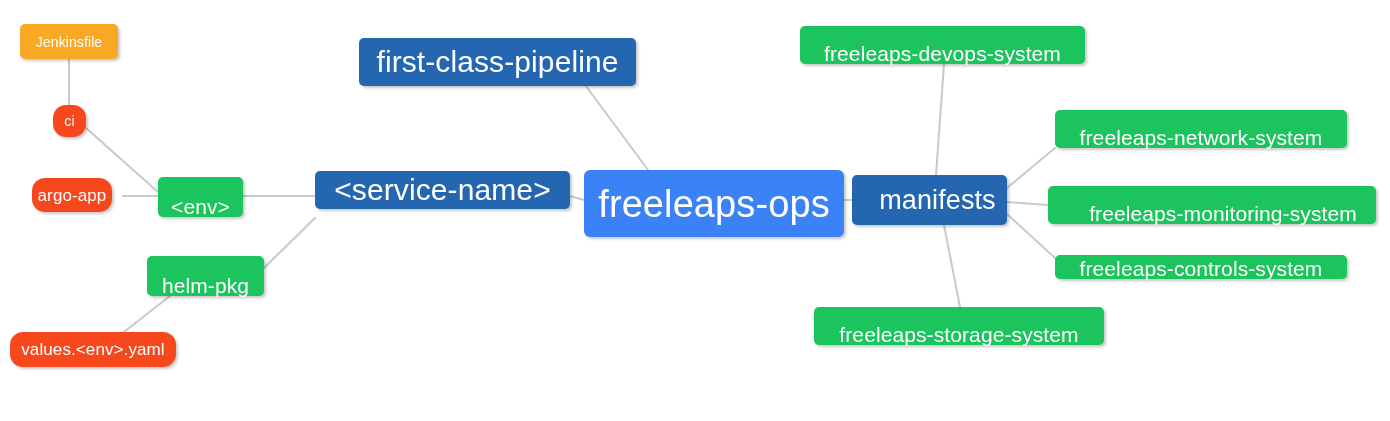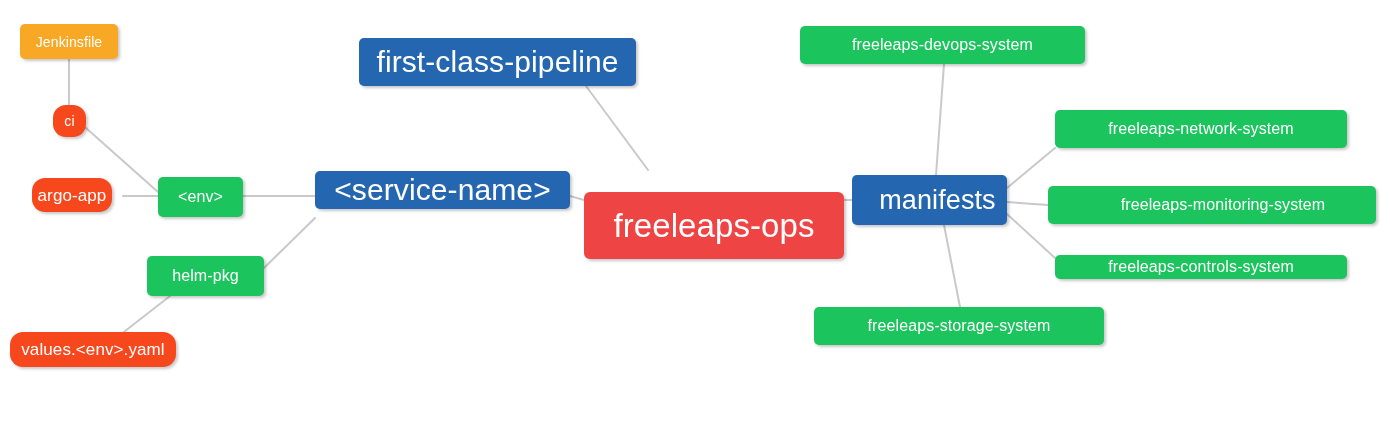--- a/index.html
+++ b/index.html
@@ -33,41 +33,40 @@
     justify-content: center;
     color: #ffffff;
     white-space: nowrap;
     border-radius: 5px;
     box-shadow: 2px 2px 3px rgba(0,0,0,0.22);
     line-height: 1;
     letter-spacing: 0.1px;
     user-select: none;
   }
   .node.root {
-    background: #ef4444;
-    font-size: 33px;
+    background: #3b82f6;
+    font-size: 38px;
     border-radius: 6px;
-    margin-top: 22px;
   }
   .node.blue {
     background: #2566b0;
   }
   .node.green {
     background: #1cc45e;
   }
   .node.orange {
     background: #f9a825;
   }
   .node.red {
     background: #f6481c;
     border-radius: 13px;
   }
   .size-xl { font-size: 30px; }
   .size-lg { font-size: 27px; }
-  .size-md { font-size: 16px; }
+  .size-md { font-size: 21px; align-items: flex-end; }
   .size-sm { font-size: 17px; }
   .size-xs { font-size: 14px; }
 </style>
 </head>
 <body>
 
 <div id="canvas">
   <svg id="edges" width="1390" height="421" viewBox="0 0 1390 421">
       <path d="M 69 59 L 69 105" stroke="#c9c9c9" stroke-width="2" fill="none" stroke-linecap="round"></path>
       <path d="M 86 128 L 158 192" stroke="#c9c9c9" stroke-width="2" fill="none" stroke-linecap="round"></path>

